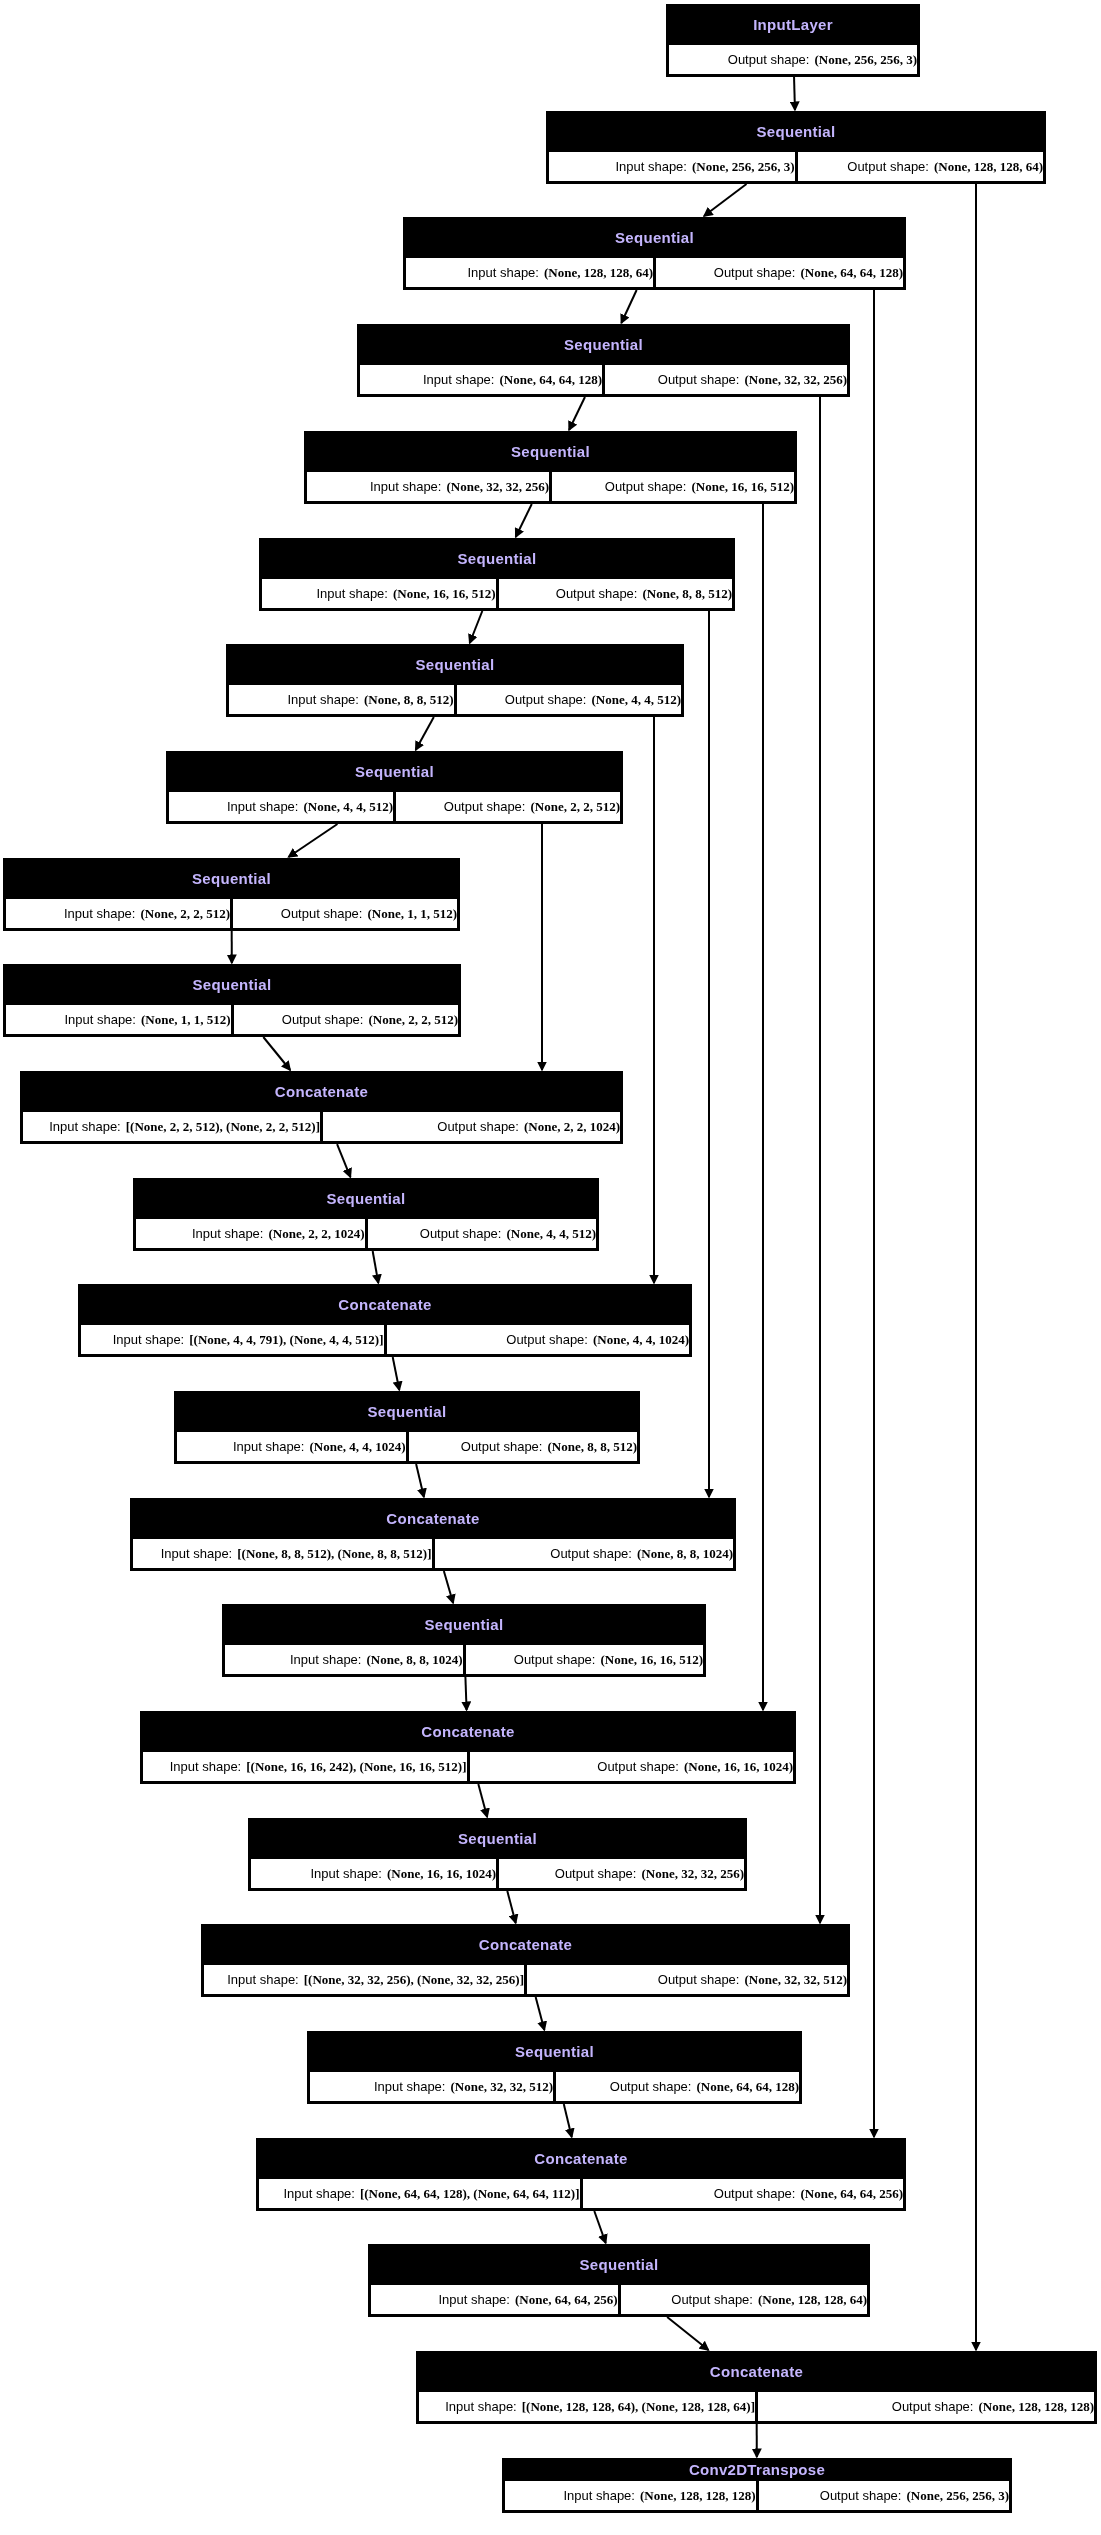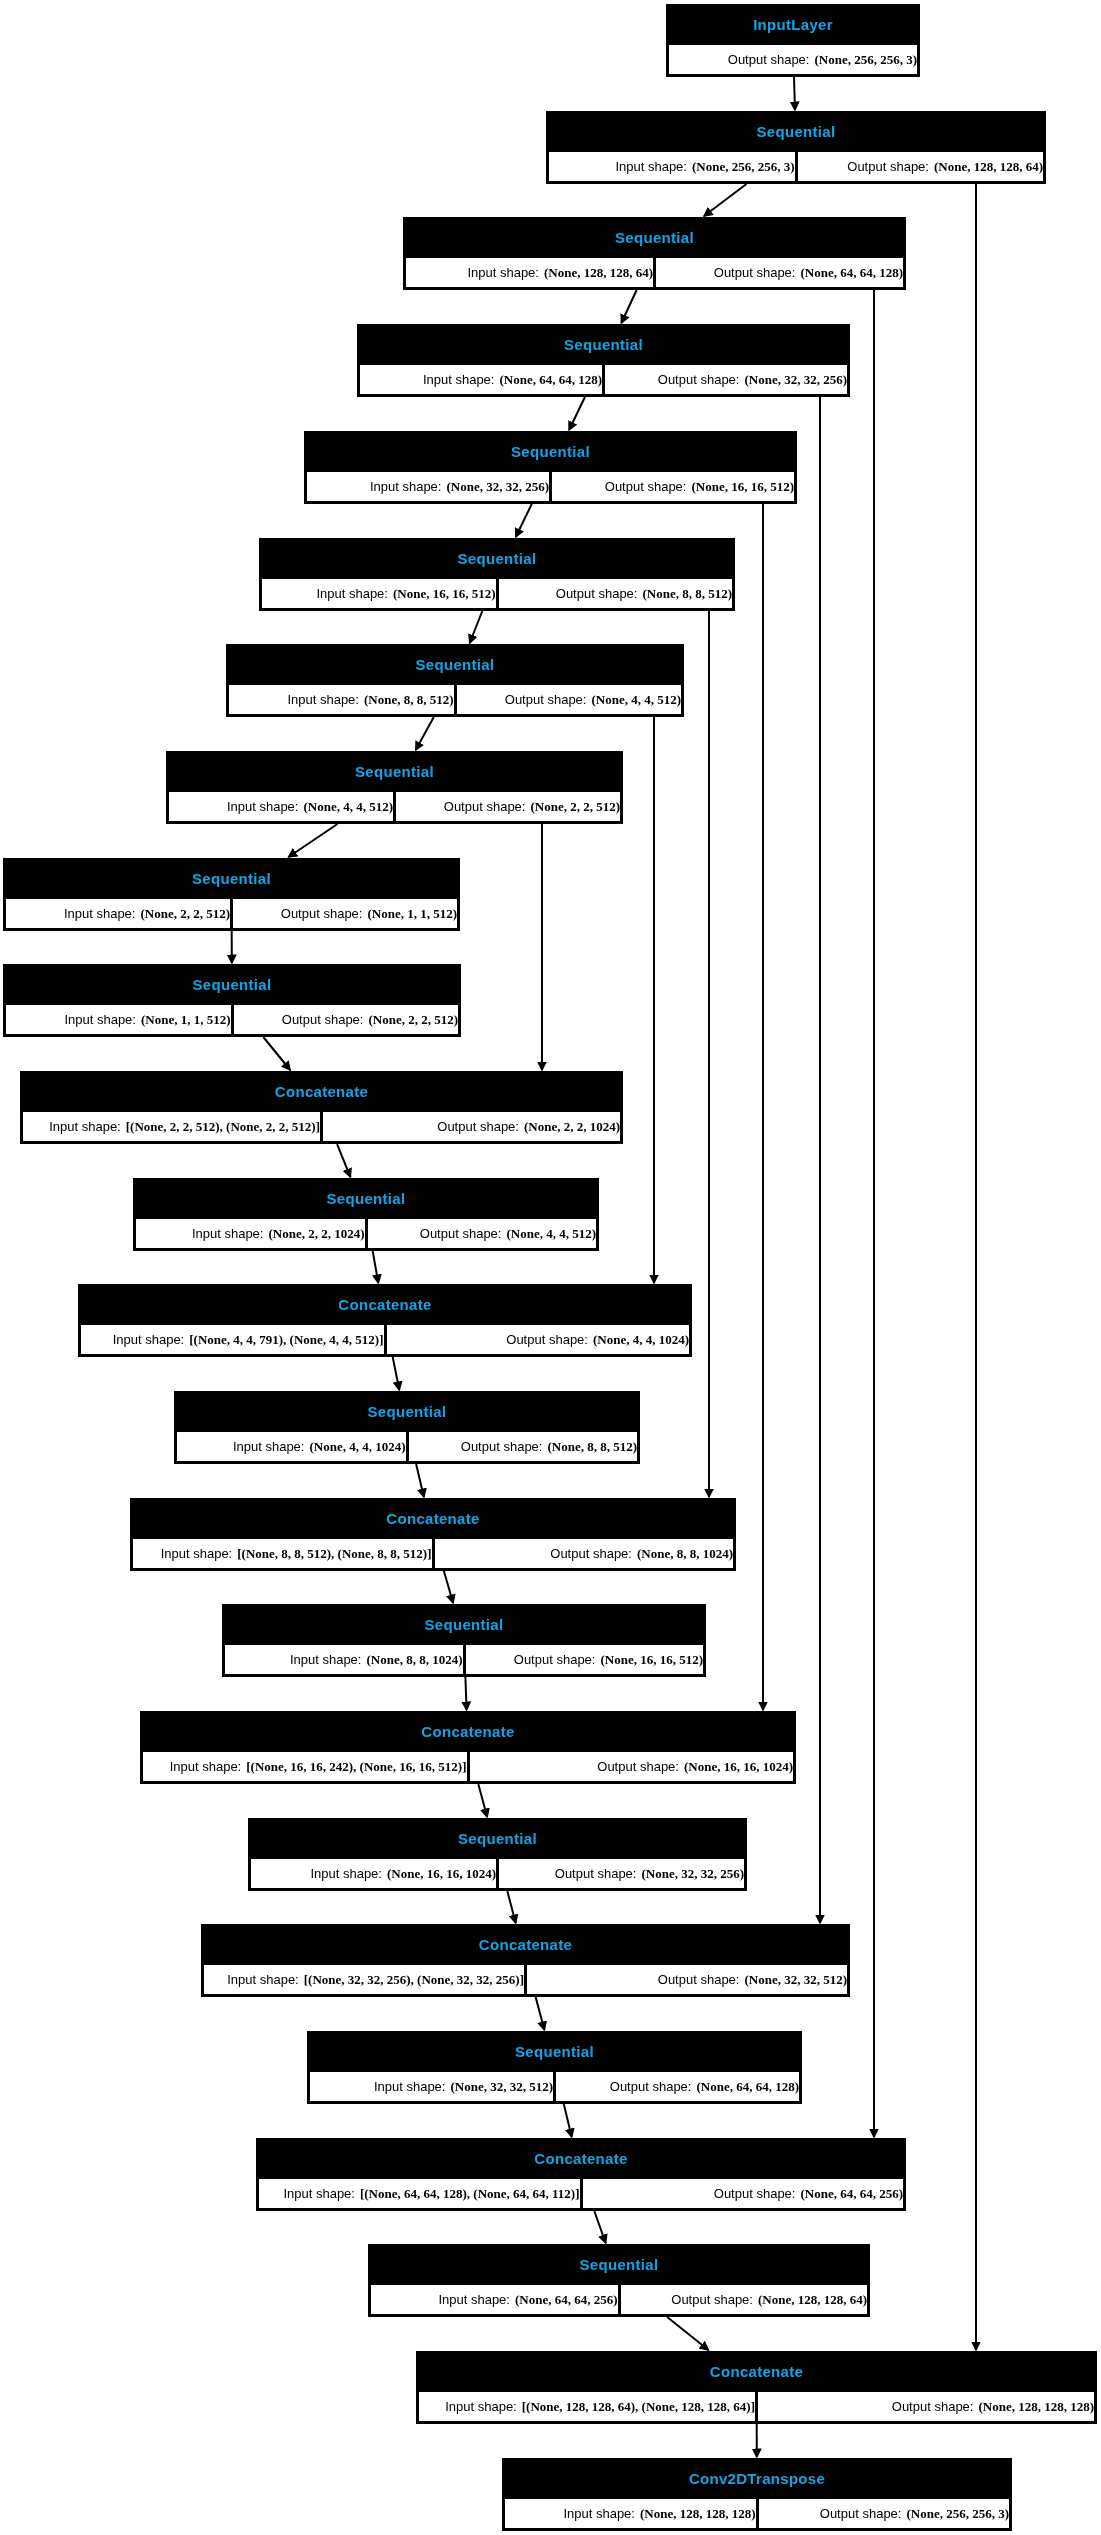--- a/index.html
+++ b/index.html
@@ -23,21 +23,21 @@
     background: #000000;
     box-sizing: border-box;
     display: flex;
     flex-direction: column;
   }
   .node .hdr {
     flex: 1;
     display: flex;
     align-items: center;
     justify-content: center;
-    color: #0ea5e9;
+    color: #c4b5fd;
     font-weight: bold;
     font-size: 15px;
     letter-spacing: 0.3px;
     white-space: nowrap;
   }
   .node .row {
     display: flex;
     gap: 3px;
     padding: 0 3px 3px 3px;
   }
@@ -412,21 +412,21 @@
         <span class="pre">Input shape:</span>
         <span class="val">[(None, 128, 128, 64), (None, 128, 128, 64)]</span>
       </div>
       <div class="cell">
         <span class="pre">Output shape:</span>
         <span class="val">(None, 128, 128, 128)</span>
       </div>
     </div>
   </div>
 
-  <div class="node" style="left: 502px; top: 2458px; width: 510px; height: 73px;">
+  <div class="node" style="left: 502px; top: 2458px; width: 510px; height: 55px;">
     <div class="hdr">Conv2DTranspose</div>
     <div class="row">
       <div class="cell">
         <span class="pre">Input shape:</span>
         <span class="val">(None, 128, 128, 128)</span>
       </div>
       <div class="cell">
         <span class="pre">Output shape:</span>
         <span class="val">(None, 256, 256, 3)</span>
       </div>

